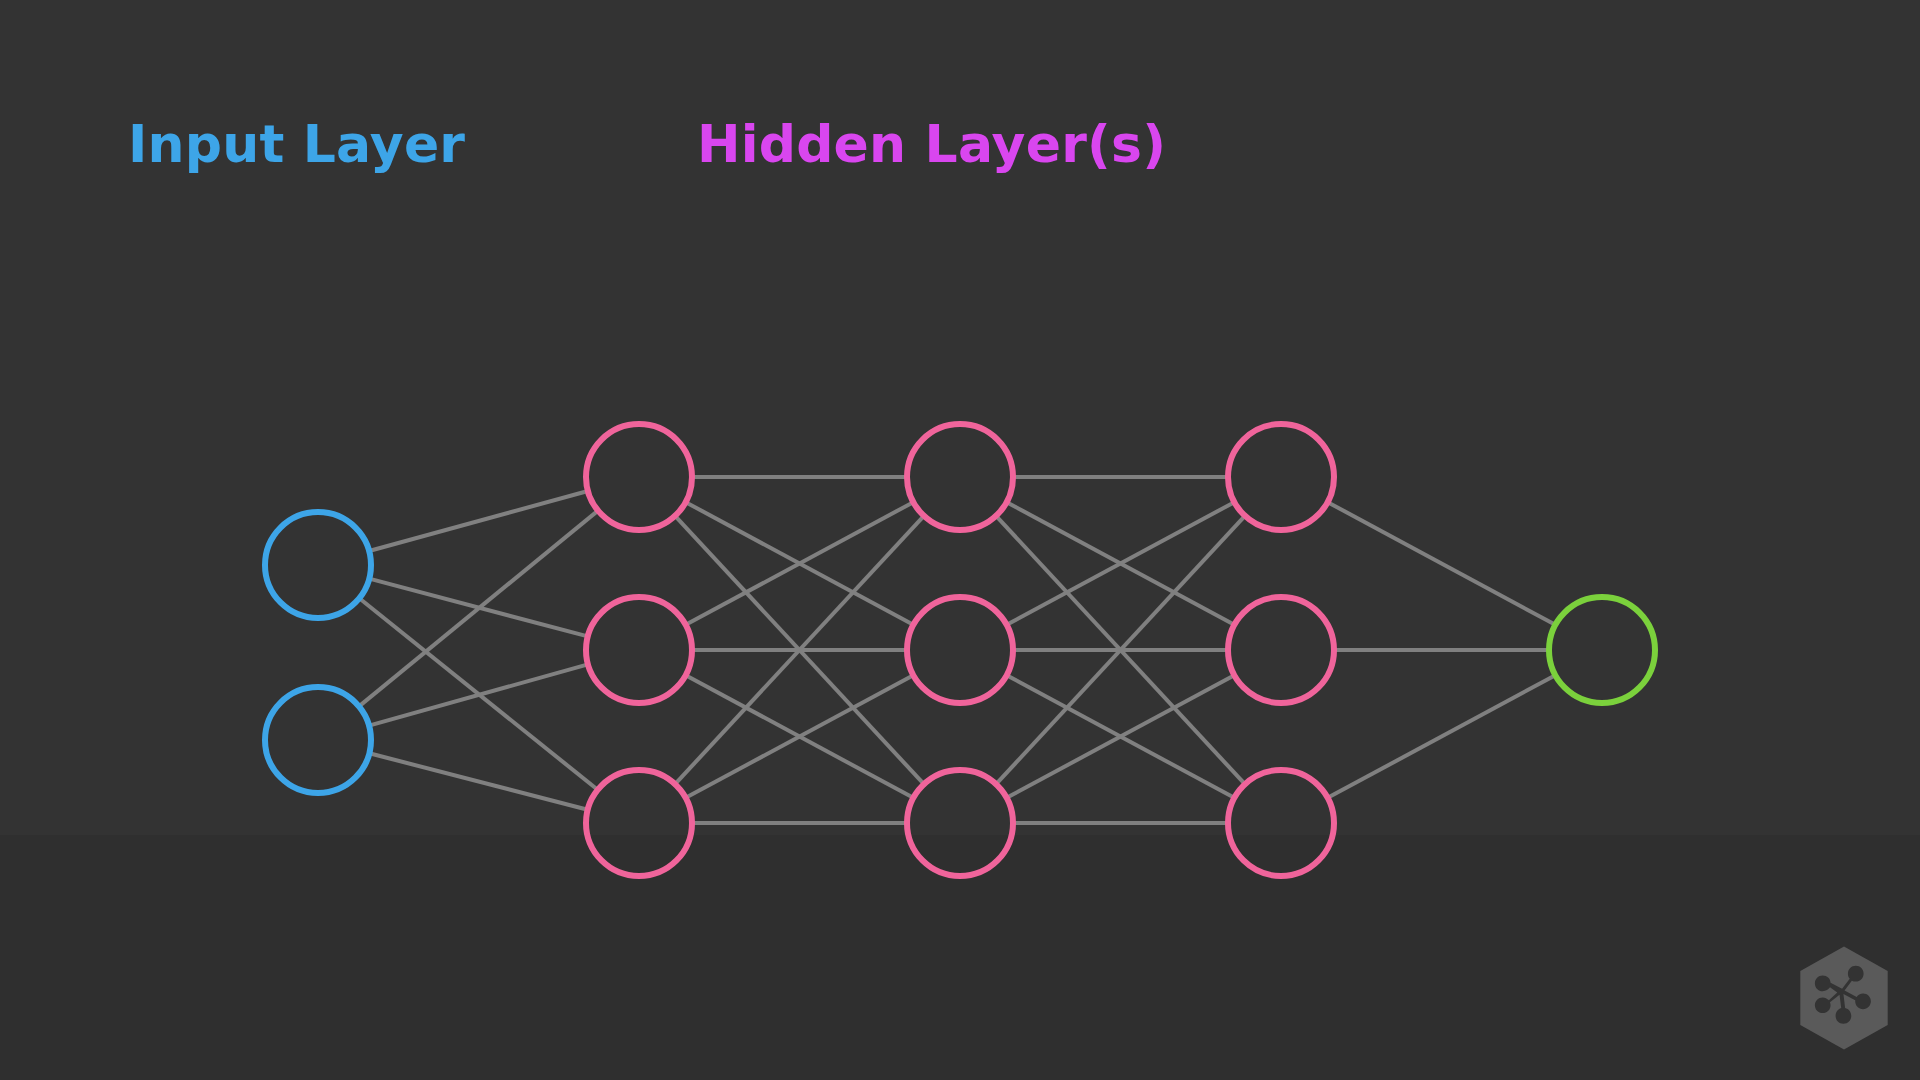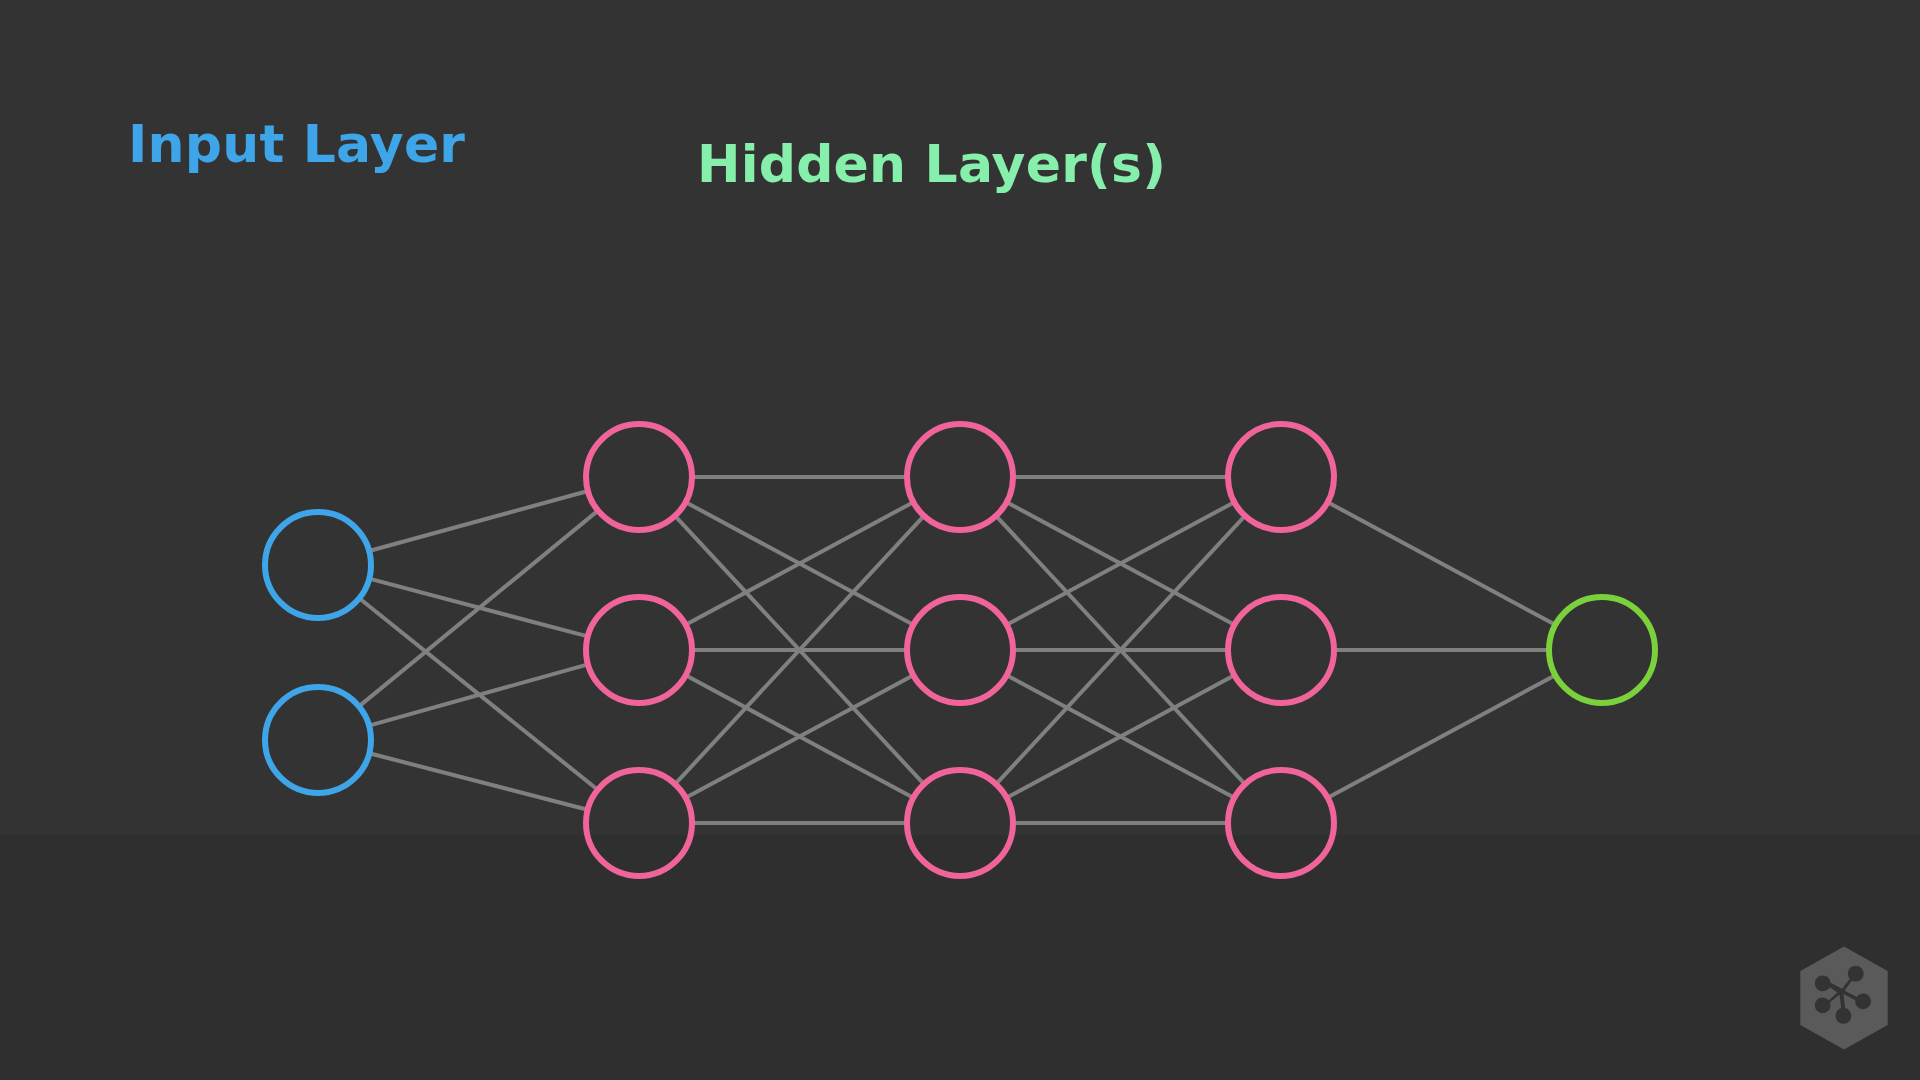--- a/index.html
+++ b/index.html
@@ -82,21 +82,21 @@
         <circle cx="960" cy="823" r="53" fill="none" stroke="#f0649b" stroke-width="6"></circle>
         <circle cx="1281" cy="477" r="53" fill="none" stroke="#f0649b" stroke-width="6"></circle>
         <circle cx="1281" cy="650" r="53" fill="none" stroke="#f0649b" stroke-width="6"></circle>
         <circle cx="1281" cy="823" r="53" fill="none" stroke="#f0649b" stroke-width="6"></circle>
         <circle cx="1602" cy="650" r="53" fill="none" stroke="#7bd13c" stroke-width="6"></circle>
       </g>
   </svg>
 
   <div class="layer-label" id="label-input" style="position: absolute; left: 128px; top: 118px; color: rgb(61, 165, 232);">Input Layer</div>
 
-  <div class="layer-label" id="label-hidden" style="position: absolute; left: 697px; top: 118px; color: #86efac; margin-top: 20px;">Hidden Layer(s)</div>
+  <div class="layer-label" id="label-hidden" style="position: absolute; left: 697px; top: 118px; color: #d946ef;">Hidden Layer(s)</div>
 
 
   <svg id="watermark" viewBox="0 0 100 100" style="position: absolute; left: 1788px; top: 942px; width: 112px; height: 112px;">
     <path id="wm-hex" d="M50 4 L89 26 L89 74 L50 96 L11 74 L11 26 Z" fill="#5a5a5a"></path>
     <path id="wm-glyph" d="M31 30 C27 30 24 33 24 37 C24 41 27 44 31 44 C34 44 36 42.5 37.5 40.5
              L44 45 L36.5 52 C35 50.5 33 49.5 31 49.5 C27 49.5 24 52.5 24 56.5
              C24 60.5 27 63.5 31 63.5 C35 63.5 38 60.5 38 56.5 C38 55.5 37.8 54.6 37.5 53.8
              L46 47 L47.5 59 C44.5 60 42.5 62.7 42.5 66 C42.5 70 45.5 73 49.5 73
              C53.5 73 56.5 70 56.5 66 C56.5 62.6 54.2 59.8 51 59 L49.5 46.5 L60 52
              C60 52.4 60 52.8 60 53 C60 57 63 60 67 60 C71 60 74 57 74 53

